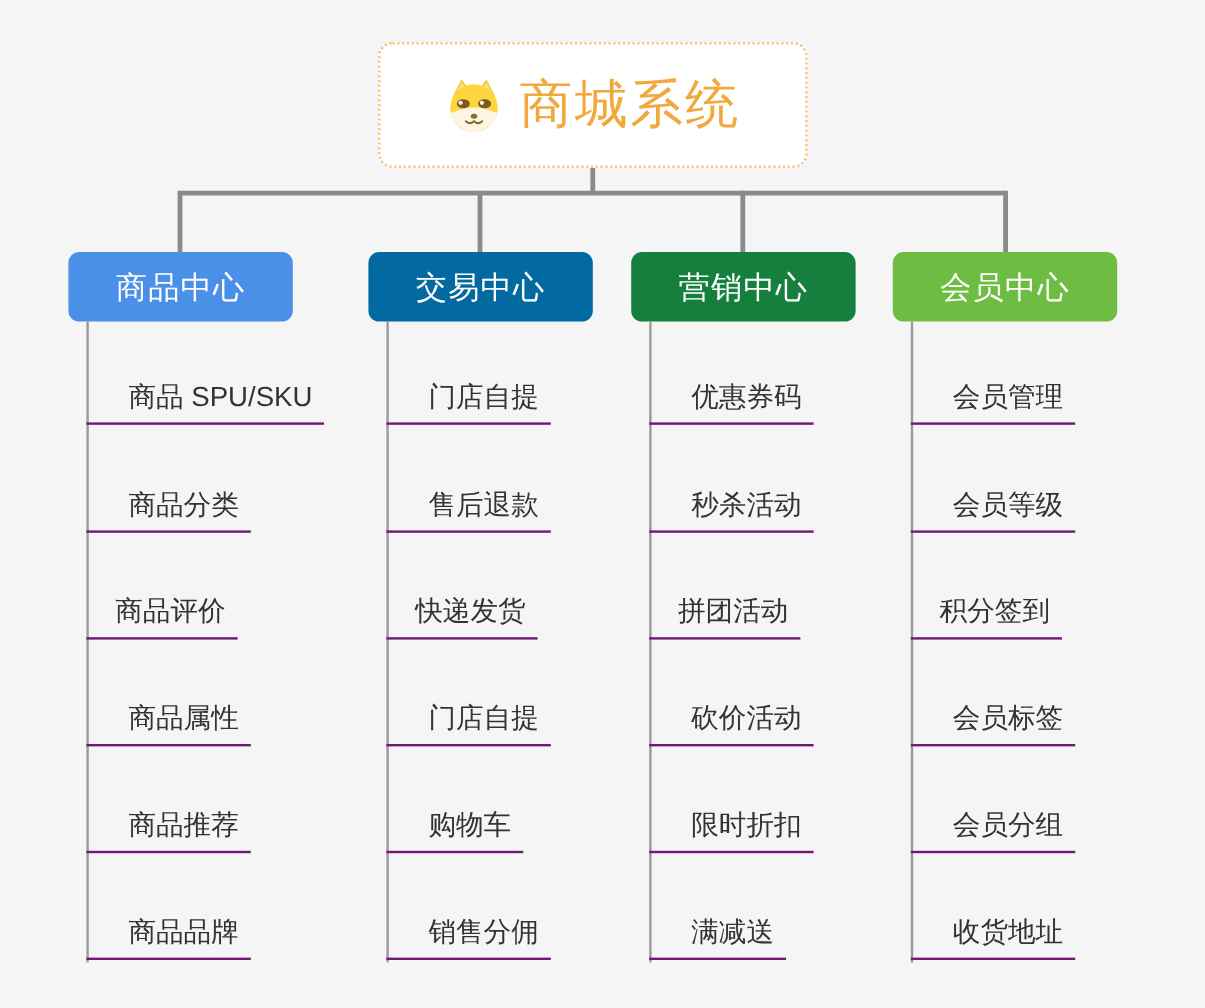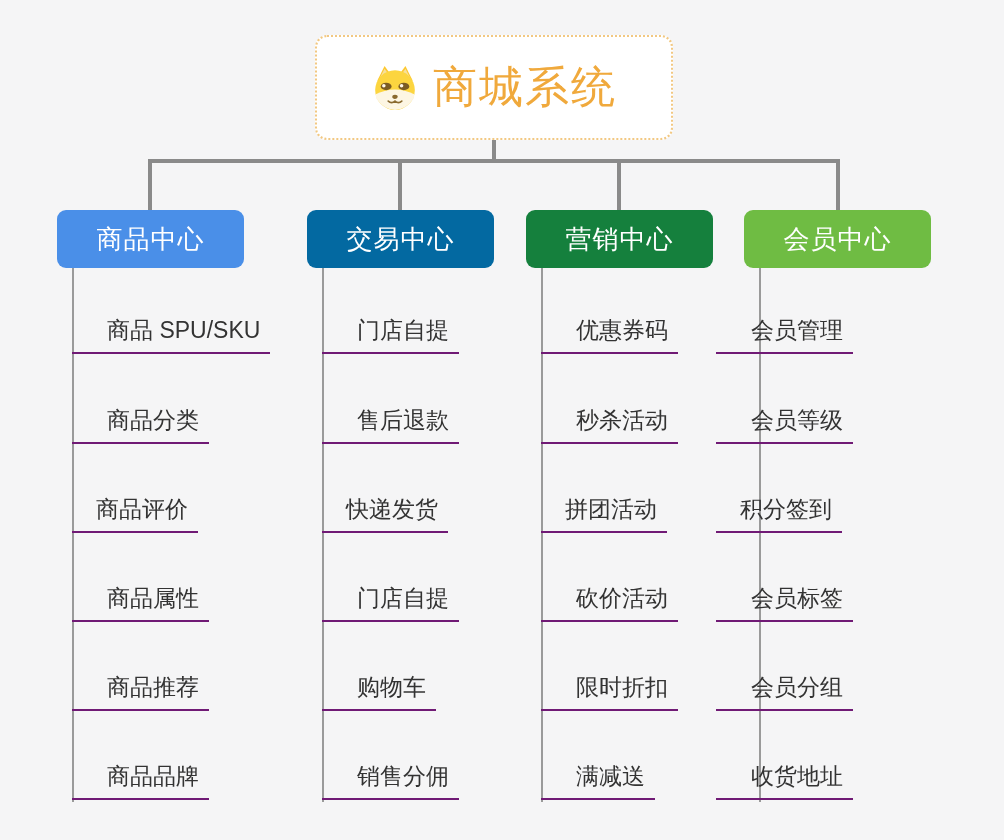--- a/index.html
+++ b/index.html
@@ -61,21 +61,21 @@
   .item {
     position:absolute;
     height:46px;
     display:flex; align-items:flex-end;
     box-sizing:border-box;
     padding:0 10px 6px 35px;
     border-bottom:2px solid #701a75;
     font-size:23px; color:#333333;
     white-space:nowrap;
   }
-  .c0 { left:72px; } .c1 { left:322px; } .c2 { left:541px; } .c3 { left:716px; }
+  .c0 { left:72px; } .c1 { left:322px; } .c2 { left:541px; } .c3 { left:759px; }
   .r0 { top:308px; } .r1 { top:398px; } .r2 { top:487px;padding-left:24px; }
   .r3 { top:576px; } .r4 { top:665px; } .r5 { top:754px; }
 </style>
 </head>
 <body>
 
 <div class="canvas">
 
   <div class="root-node" style="border-color: rgb(242, 200, 130);">
     <span style="display:flex;">

